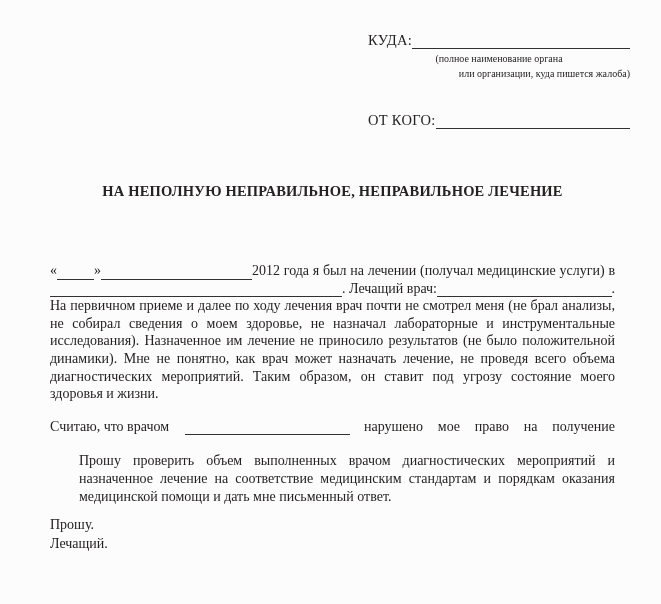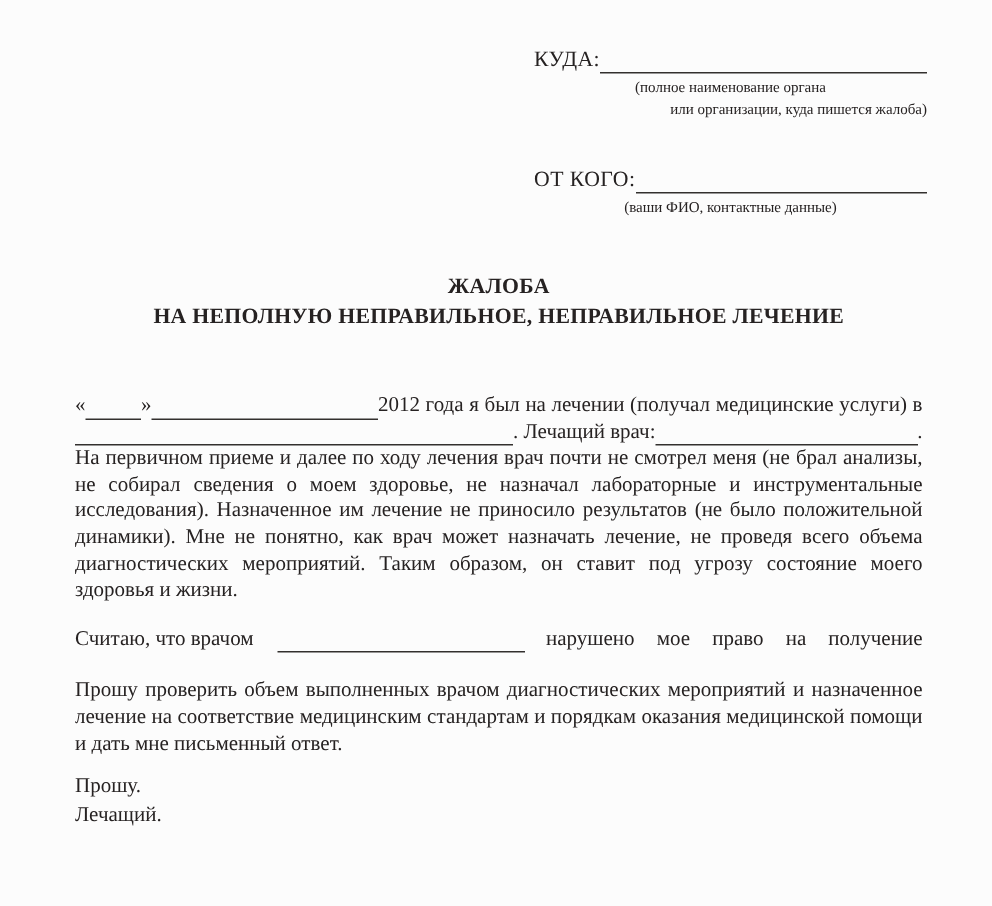--- a/index.html
+++ b/index.html
@@ -13,21 +13,21 @@
     height: 604px;
     background: #fcfcfc;
     font-family: "Liberation Serif", serif;
     color: #262222;
     overflow: hidden;
   }
 
   
   .recipient-block {
     position: absolute;
-    left: 356px;
+    left: 368px;
     top: 31px;
     width: 262px;
   }
   .field-row {
     display: flex;
     align-items: flex-end;
     font-size: 14.5px;
     line-height: 18px;
     letter-spacing: 0.3px;
   }
@@ -89,45 +89,43 @@
     text-align: justify;
     text-align-last: justify;
     white-space: normal;
   }
   .nowrap { white-space: pre; }
   .p-just {
     text-align: justify;
     text-align-last: left;
   }
   .gap-p2 { margin-top: 15px; }
-  .gap-p3 { margin-top: 17px; }
+  .gap-p3 { margin-top: 17px; margin-left: 29px; }
   .sig-block { margin-top: 11px; line-height: 18.5px; }
 </style>
 </head>
 <body>
 
 <div class="page">
 
   <div class="recipient-block">
     <div class="field-row">
       <span class="label">КУДА:</span>
       <span class="blank-fill"></span>
     </div>
     <div class="caption">(полное наименование органа</div>
     <div class="caption tight">или организации, куда пишется жалоба)</div>
 
     <div class="field-row from-row">
       <span class="label">ОТ КОГО:</span>
       <span class="blank-fill"></span>
     </div>
-    <div class="caption">(ваши ФИО, контактные данные)</div>
   </div>
 
   <div class="title-block">
-    <div>ЖАЛОБА</div>
     <div>НА НЕПОЛНУЮ НЕПРАВИЛЬНОЕ, НЕПРАВИЛЬНОЕ ЛЕЧЕНИЕ</div>
   </div>
 
   <div class="body-block">
 
     <div class="flexline">
       <span class="nowrap">«</span>
       <span class="iblank blank-day"></span>
       <span class="nowrap">»</span>
       <span class="iblank blank-month"></span>

